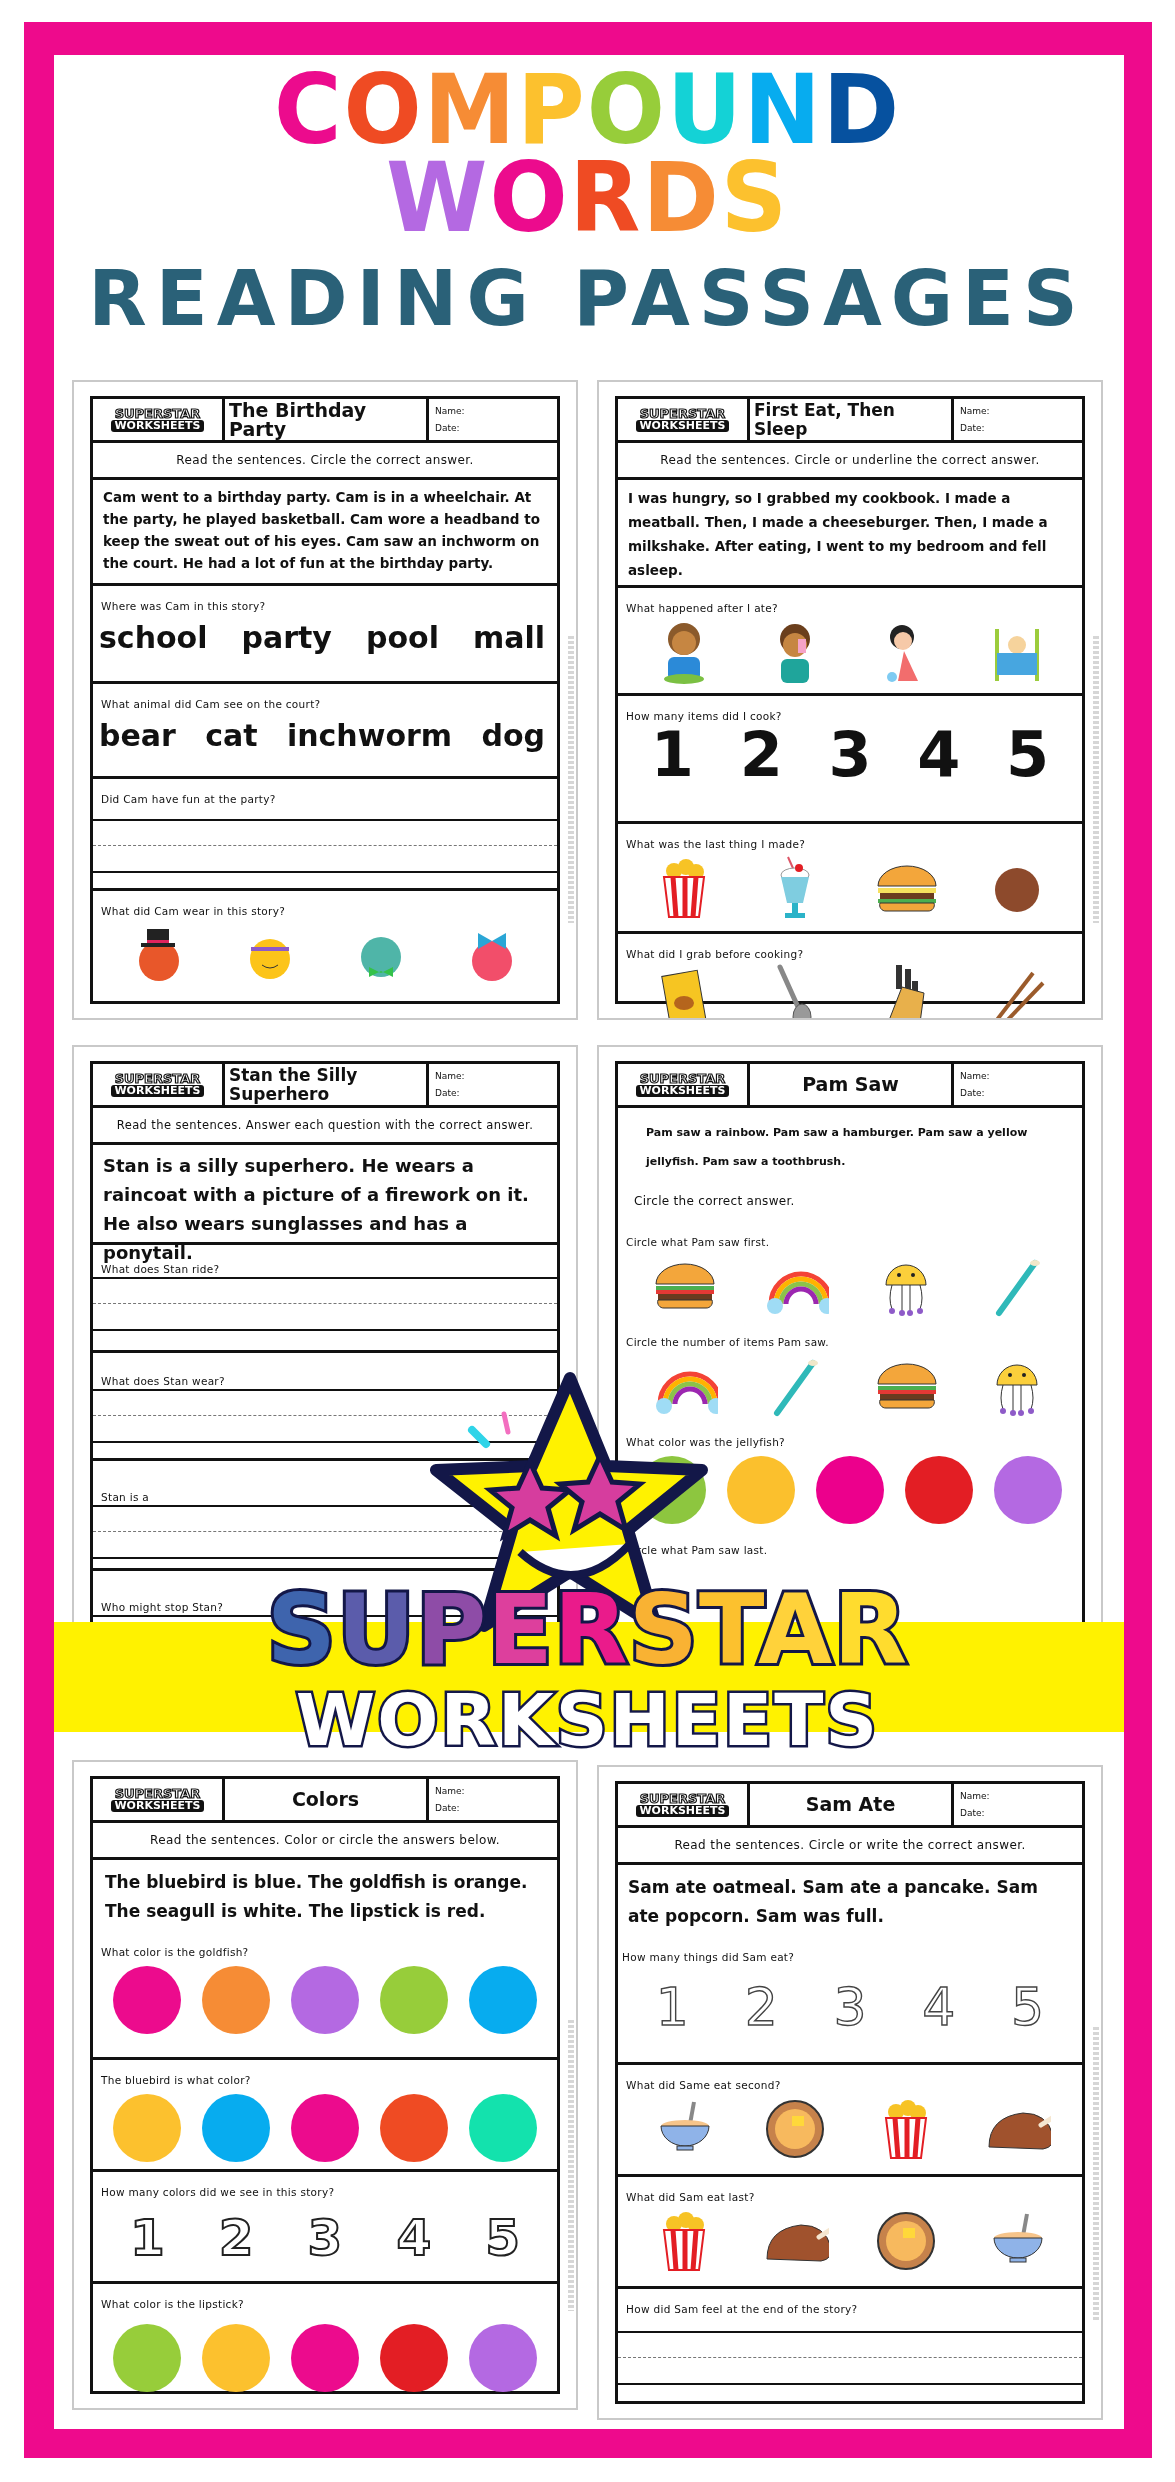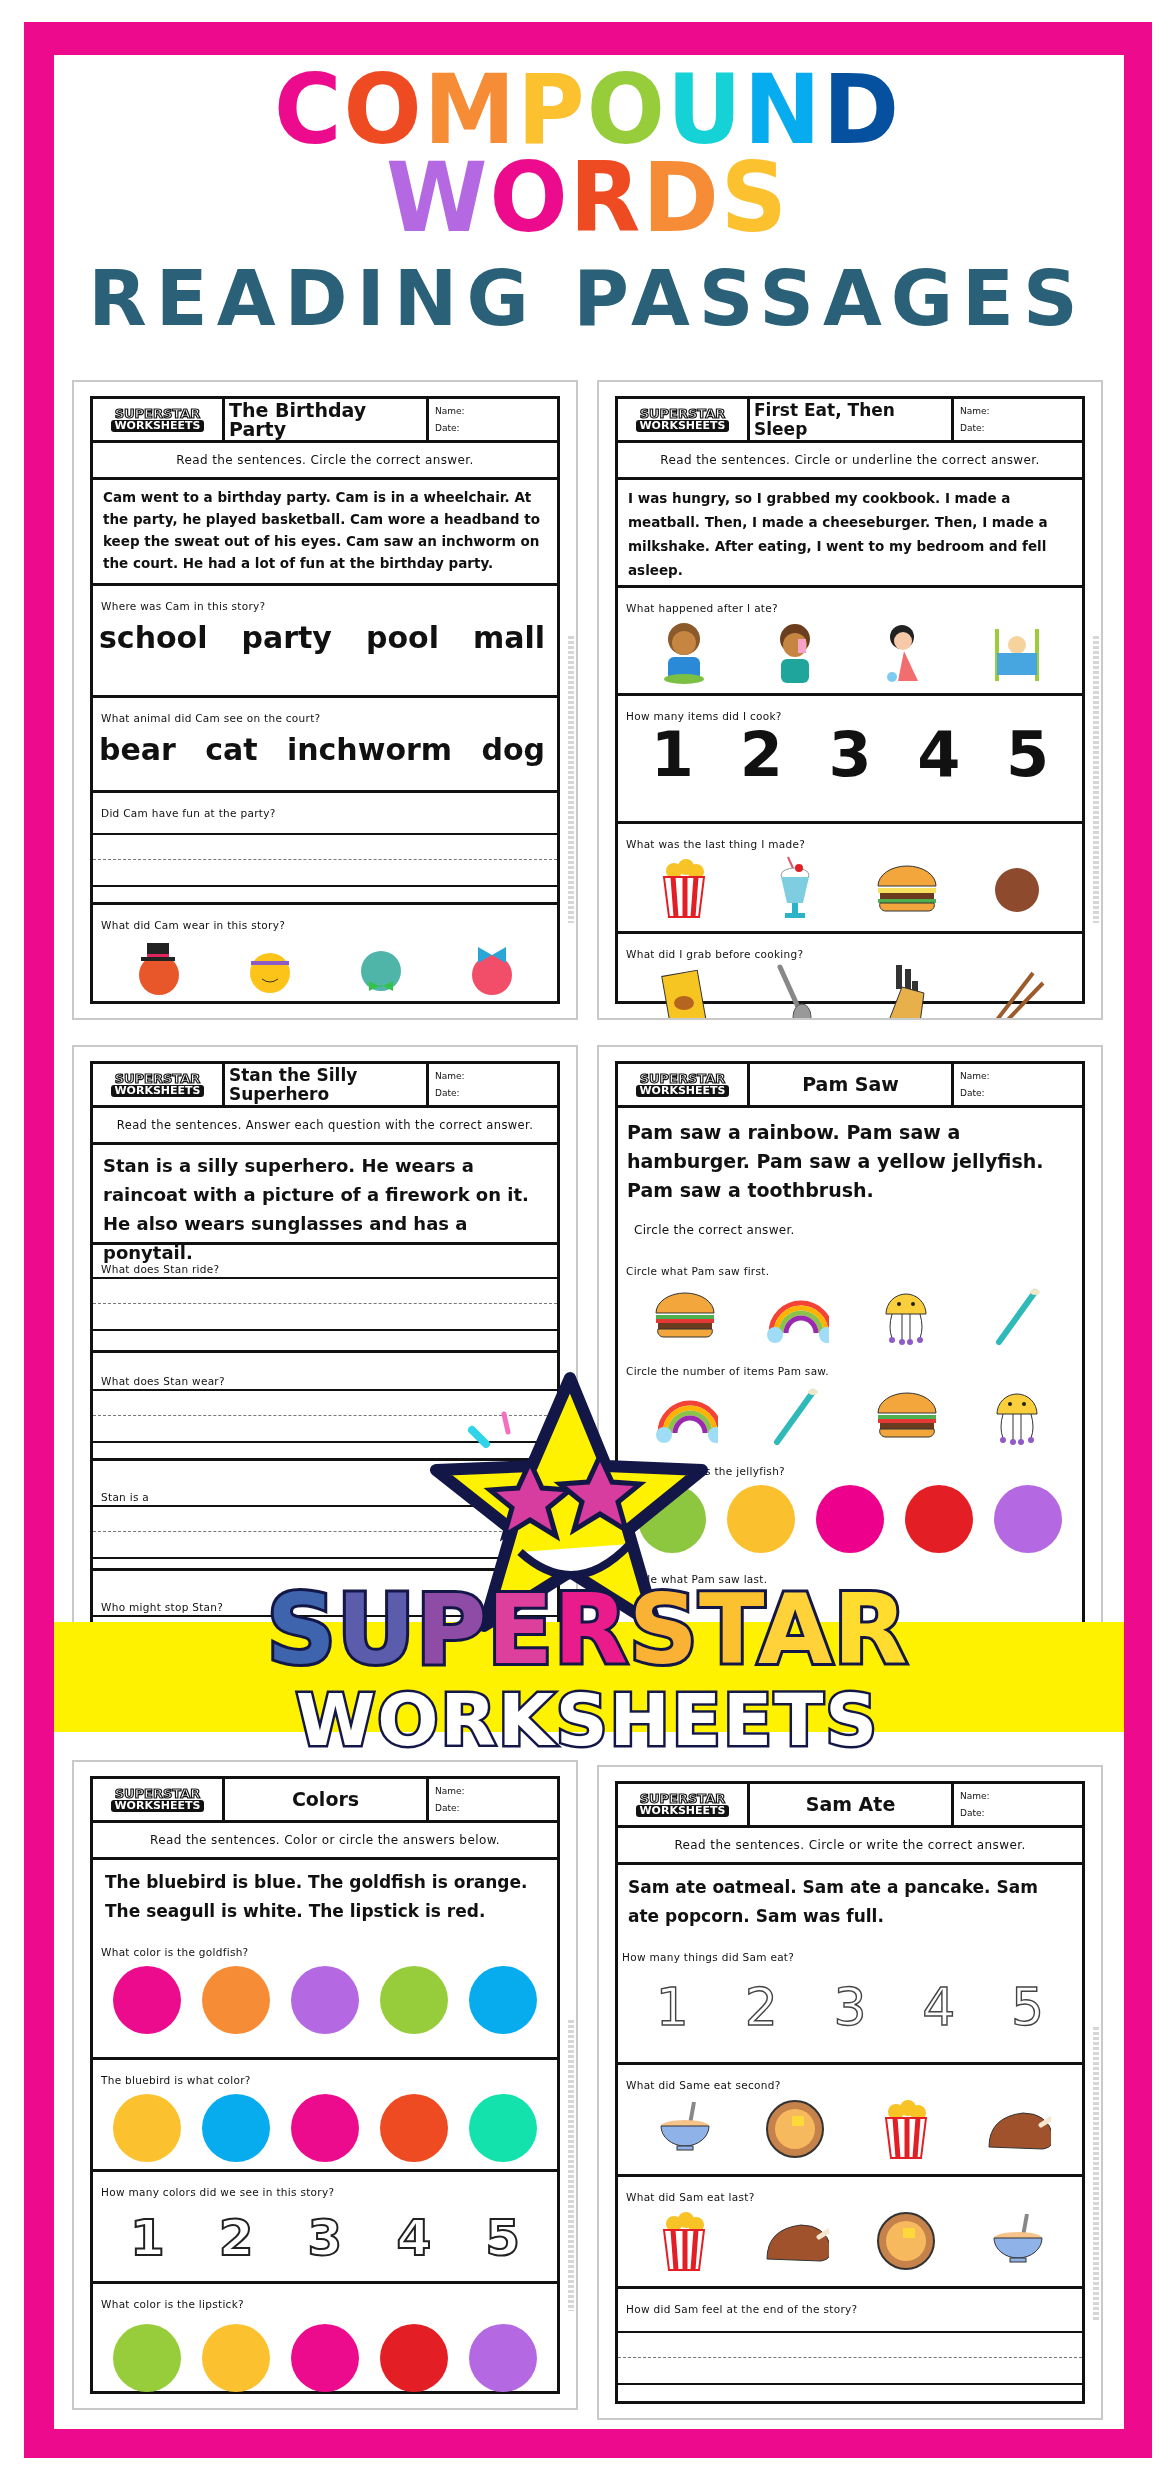--- a/index.html
+++ b/index.html
@@ -62,21 +62,21 @@
           <b class="w">WORKSHEETS</b>
         </div>
       <div class="stitle">The Birthday Party</div>
       <div class="nd">
           <span>Name:</span>
           <span>Date:</span>
         </div>
     </div>
     <div class="instr">Read the sentences. Circle the correct answer.</div>
     <div class="passage" style="height:106px">Cam went to a birthday party. Cam is in a wheelchair. At the party, he played basketball. Cam wore a headband to keep the sweat out of his eyes. Cam saw an inchworm on the court. He had a lot of fun at the birthday party.</div>
-    <div class="q" style="height:112px">
+    <div class="q" style="height:98px">
       <div class="qlabel">Where was Cam in this story?</div>
       <div class="words">
         <span>school</span>
         <span>party</span>
         <span>pool</span>
         <span>mall</span>
       </div>
     </div>
     <div class="q" style="height:95px">
       <div class="qlabel">What animal did Cam see on the court?</div>
@@ -302,21 +302,21 @@
       <div class="logo">
           <b>SUPERSTAR</b>
           <b class="w">WORKSHEETS</b>
         </div>
       <div class="stitle">Pam Saw</div>
       <div class="nd">
           <span>Name:</span>
           <span>Date:</span>
         </div>
     </div>
-    <div class="passage" style="border-bottom:none;font-size:19px;line-height:29px;padding:10px 9px 4px">Pam saw a rainbow. Pam saw a hamburger.  Pam saw a yellow jellyfish. Pam saw a toothbrush.</div>
+    <div class="passage" style="border-bottom:none;font-size:11px;line-height:29px;padding:10px 28px 4px">Pam saw a rainbow. Pam saw a hamburger.  Pam saw a yellow jellyfish. Pam saw a toothbrush.</div>
     <div class="qlabel" style="font-size:12px;padding:14px 16px">Circle the correct answer.</div>
     <div>
       <div class="qlabel">Circle what Pam saw first.</div>
       <div class="pics">
         <div class="pic">
             <svg width="70" height="56">
               <path d="M6 26 a29 20 0 0 1 58 0z" fill="#f3a63b" stroke="#333"></path>
               <rect x="6" y="28" width="58" height="4" fill="#4caf50"></rect>
               <rect x="6" y="32" width="58" height="4" fill="#e53935"></rect>
               <rect x="8" y="36" width="54" height="6" fill="#6b3b1f"></rect>

